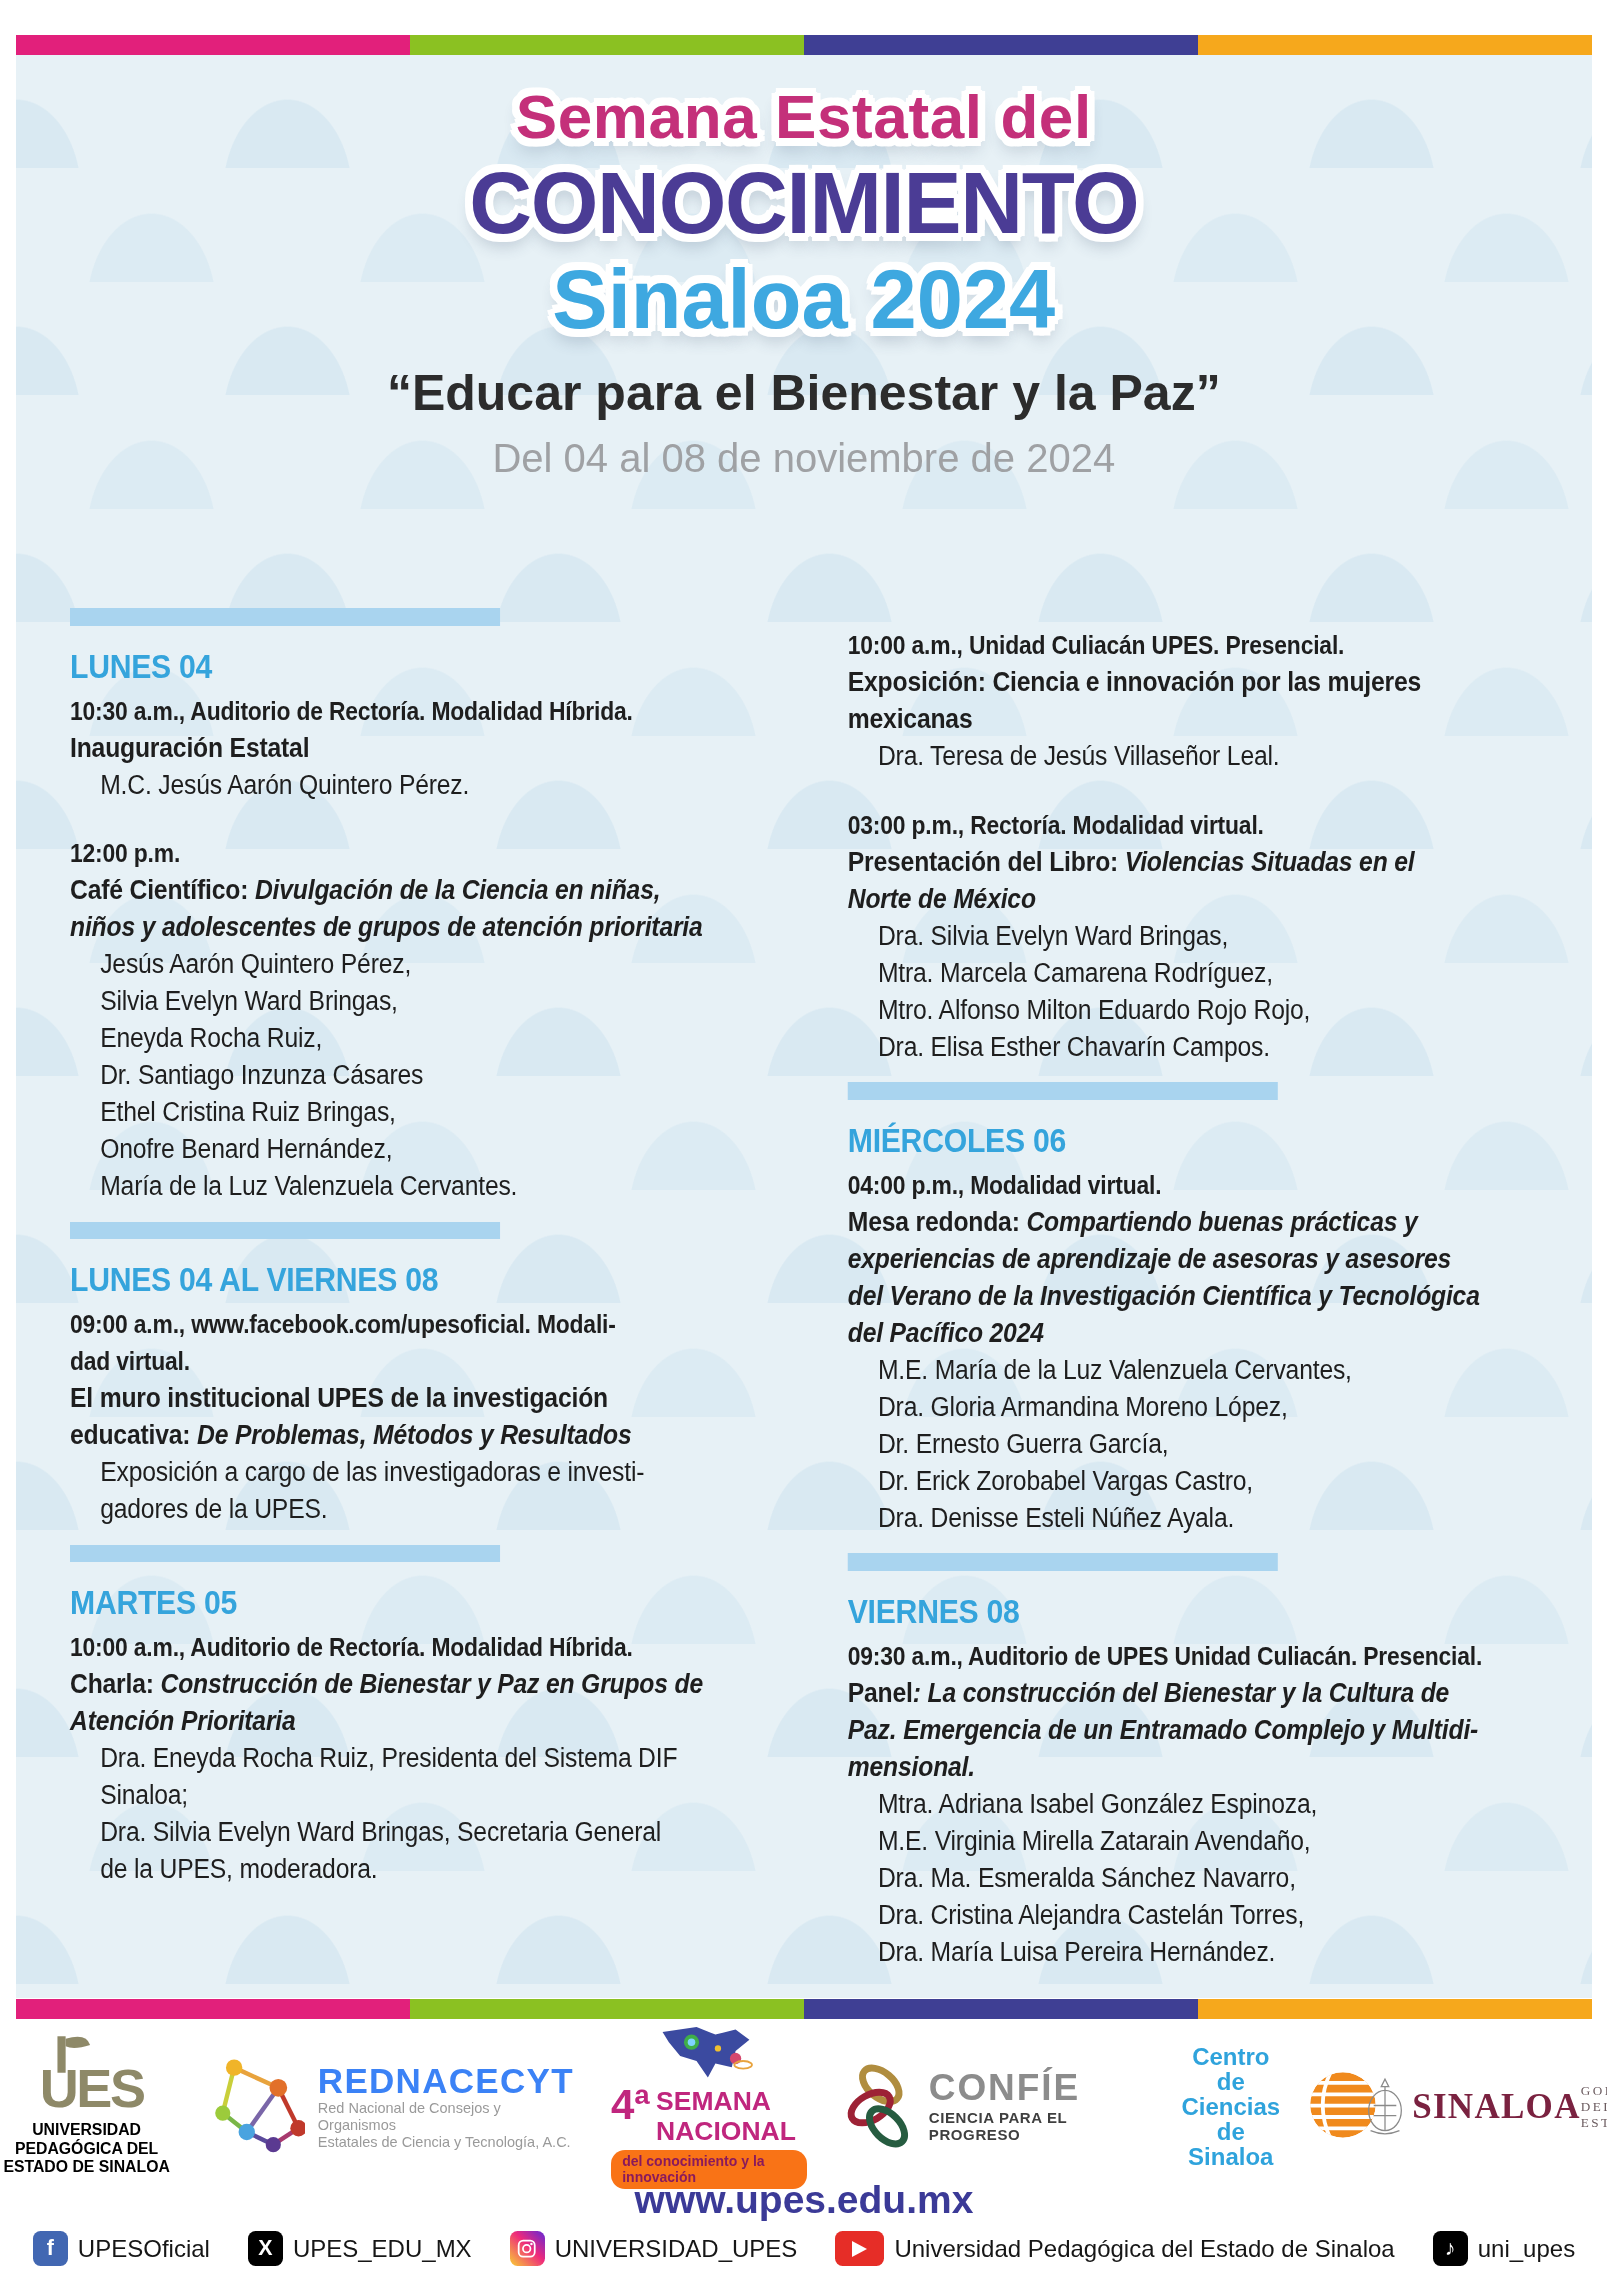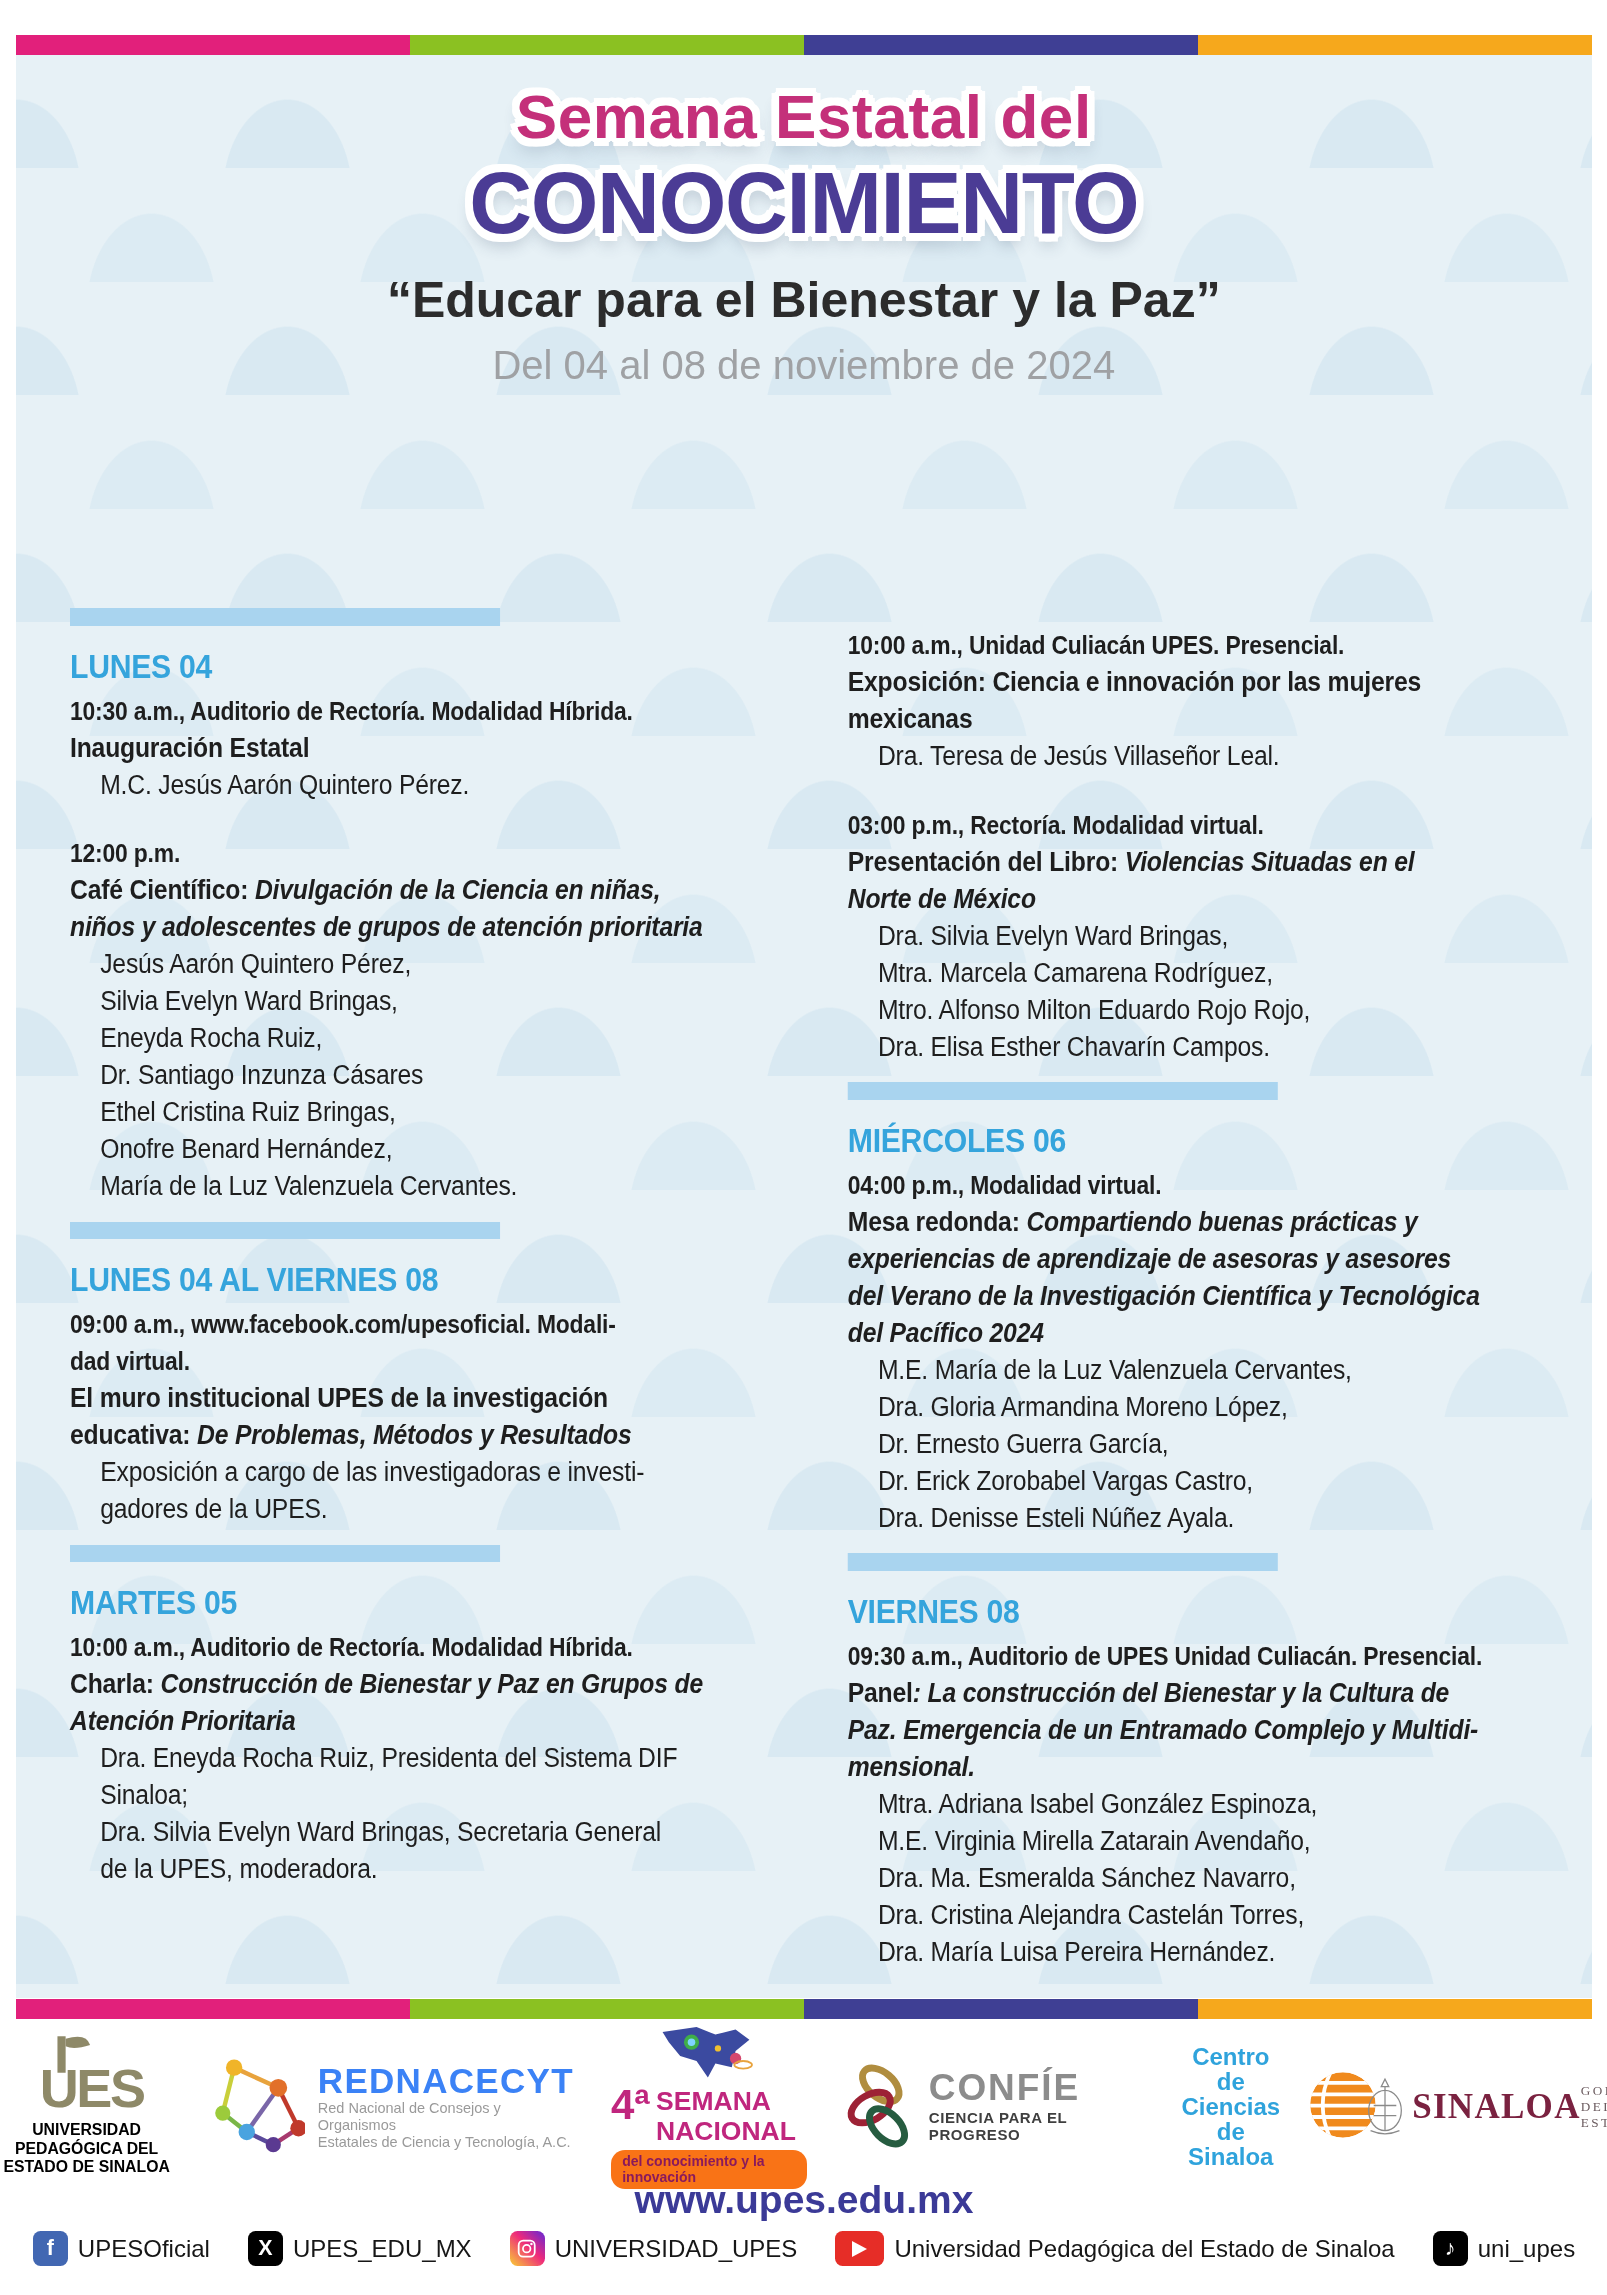--- a/index.html
+++ b/index.html
@@ -106,20 +106,21 @@
       <div class="seg" style="background: rgb(226, 32, 123);"></div>
       <div class="seg" style="background: rgb(139, 193, 34);"></div>
       <div class="seg" style="background: rgb(63, 63, 148);"></div>
       <div class="seg" style="background: rgb(246, 168, 28);"></div>
     </div>
 
   <div class="content">
     <div class="hdr">
       <div class="t1 burst">Semana Estatal del</div>
       <div class="t2 burst">CONOCIMIENTO</div>
+      <div class="t3 burst">Sinaloa 2024</div>
       <div class="quote">“Educar para el Bienestar y la Paz”</div>
       <div class="dates">Del 04 al 08 de noviembre de 2024</div>
     </div>
 
     <div class="cols">
       <div class="col col-left">
           <section class="sec">
             <div class="secbar"></div>
             <div class="day">LUNES 04</div>
             <div class="event">

